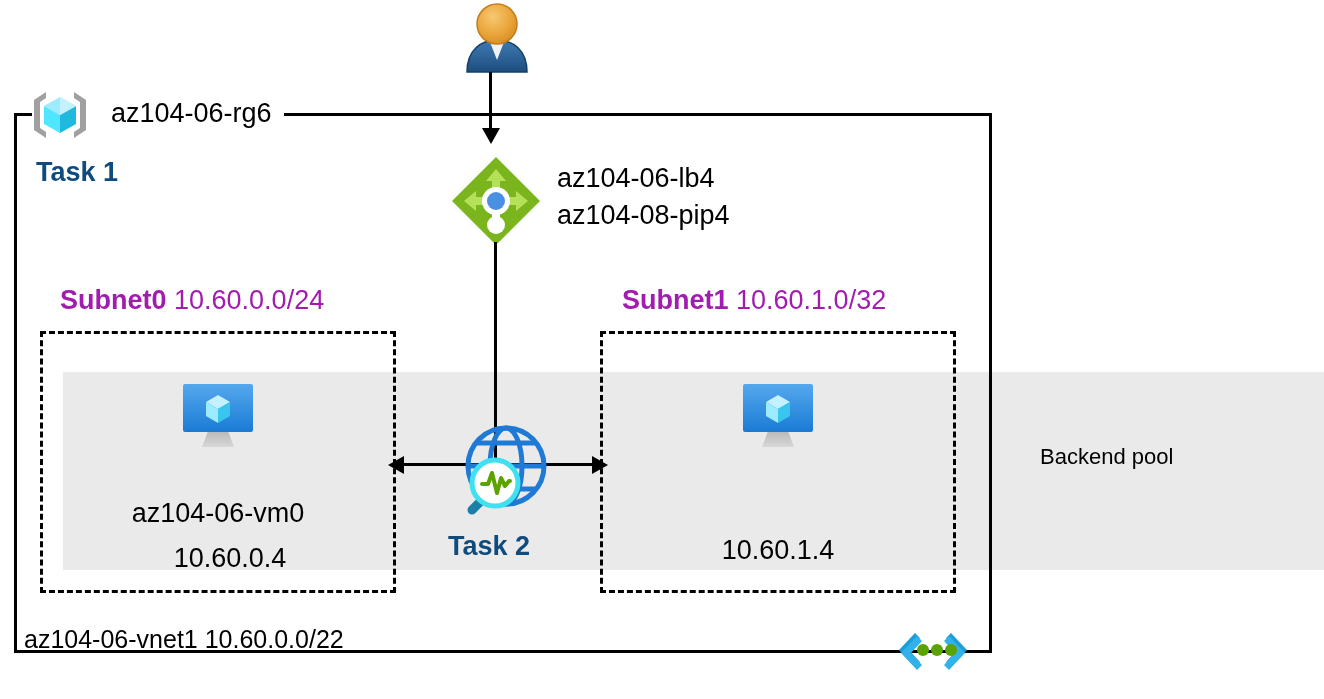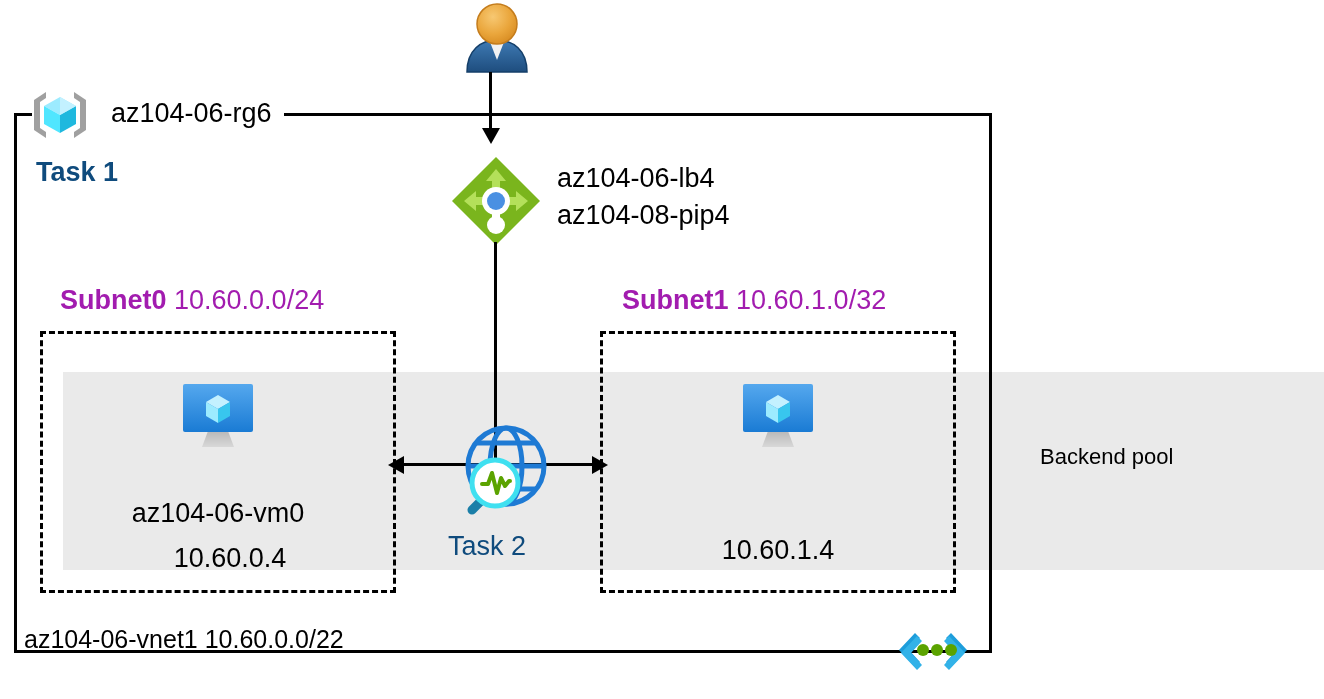--- a/index.html
+++ b/index.html
@@ -71,21 +71,21 @@
   .vm1-icon{left:740px;top:381px;}
 
   .vm-text{font-size:27px;color:#000;text-align:center;width:356px;}
   .vm0-name{left:40px;top:498px;}
   .vm0-ip{left:52px;top:535px;margin-top:8px;}
   .vm1-name{left:600px;top:498px;}
   .vm1-ip{left:600px;top:535px;}
 
   
   .nw-icon{left:450px;top:420px;width:104px;height:104px;}
-  .task2{left:448px;top:531px;font-size:27px;font-weight:normal;color:#0f4b7d;white-space:nowrap;}
+  .task2{left:448px;top:531px;font-size:27px;font-weight:bold;color:#0f4b7d;white-space:nowrap;}
 
   
   .h-arrow-line{left:397px;top:463px;width:198px;height:3px;background:#000;}
   .h-arrow-head-l{
     left:388px;top:456px;width:0;height:0;
     border-top:9px solid transparent;border-bottom:9px solid transparent;
     border-right:16px solid #000;
   }
   .h-arrow-head-r{
     left:592px;top:456px;width:0;height:0;

